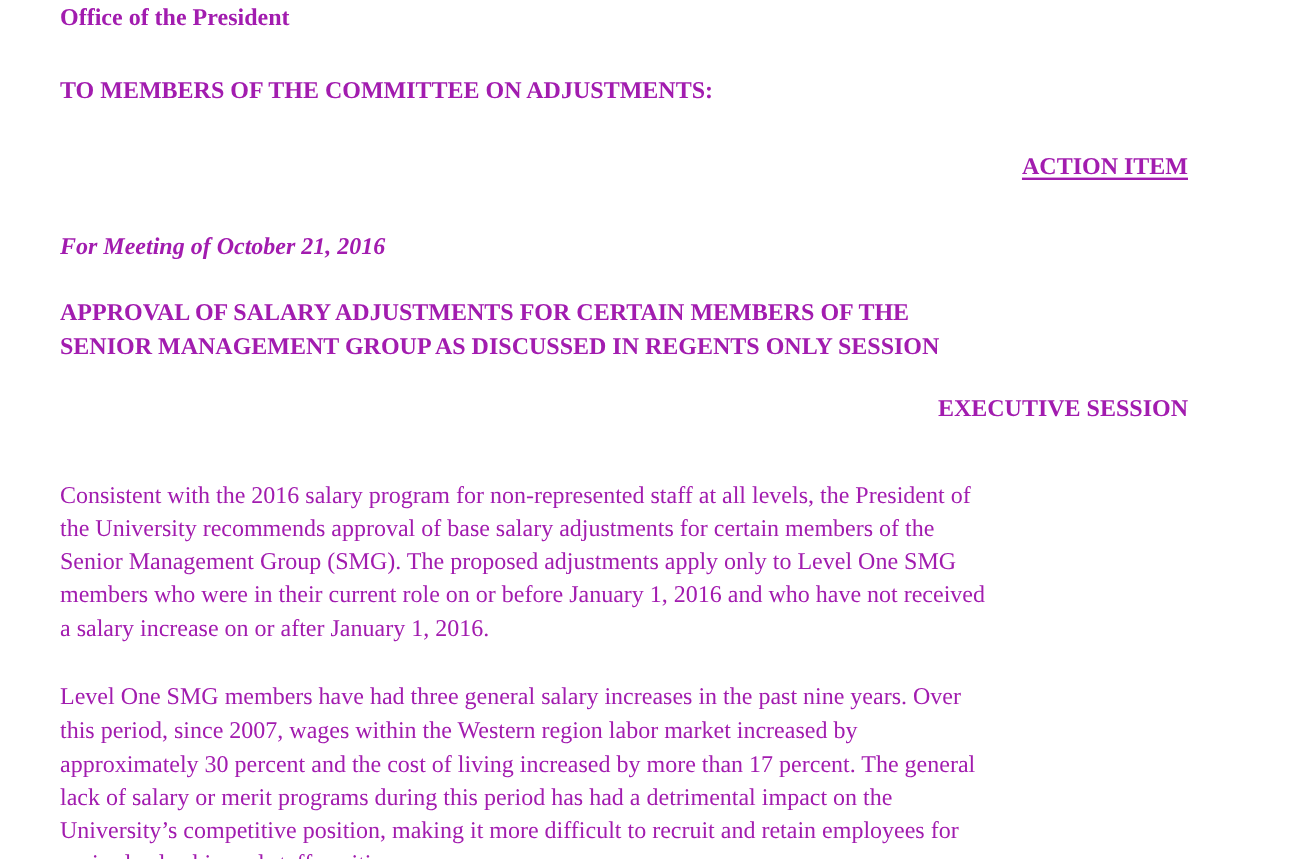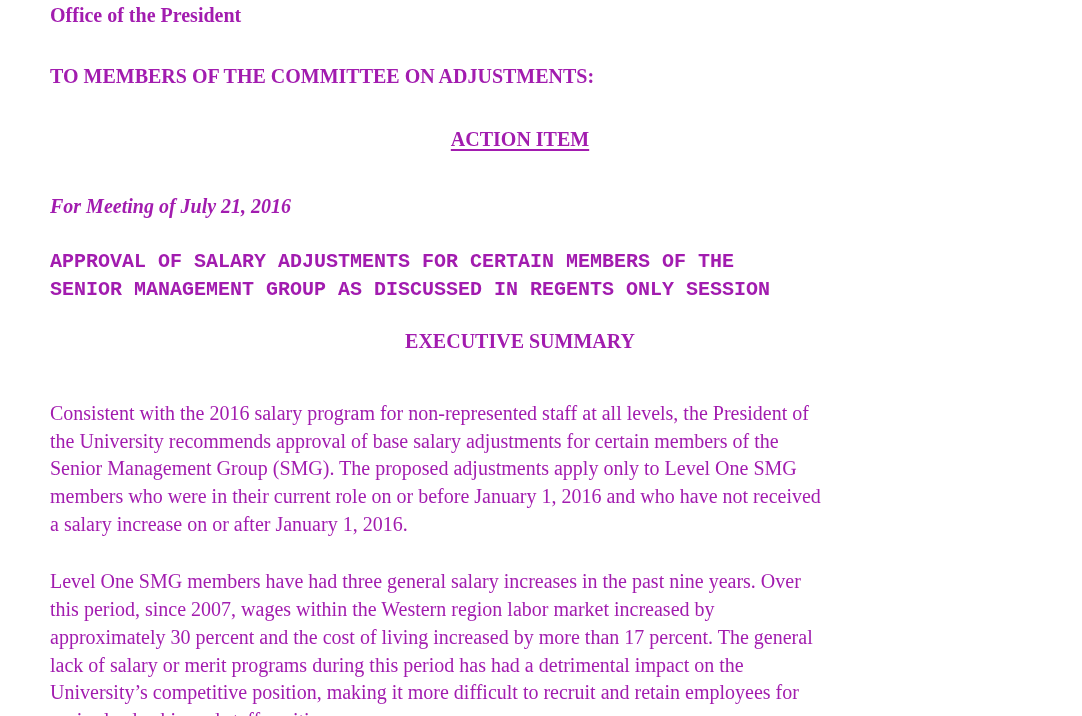--- a/index.html
+++ b/index.html
@@ -21,53 +21,53 @@
   .content {
     padding-top: 2px;
     margin-left: 50px;
     width: 940px;
   }
   .block {
     margin: 0;
   }
   .bold { font-weight: bold; }
   .bold-italic { font-weight: bold; font-style: italic; }
-  .center { text-align: center; }
+  .center { text-align: right; }
   .multiline { white-space: pre-line; }
   .underlined {
     text-decoration: underline;
     text-decoration-thickness: 2px;
     text-underline-offset: 3px;
   }
   .salutation   { margin-top: 33px; }
   .action-item  { margin-top: 36px; }
   .meeting-date { margin-top: 39px; }
-  .doc-title    { margin-top: 27px; font-family: Liberation Mono, monospace; }
+  .doc-title    { margin-top: 27px; }
   .exec-summary { margin-top: 25px; }
   .para-1       { margin-top: 44px; }
   .para-2       { margin-top: 30px; }
 </style>
 </head>
 <body>
 
 <div class="page">
   <div class="content">
 
     <p class="block bold">Office of the President</p>
 
     <p class="block bold salutation">TO MEMBERS OF THE COMMITTEE ON ADJUSTMENTS:</p>
 
     <p class="block bold center action-item"><span class="underlined">ACTION ITEM</span></p>
 
-    <p class="block bold-italic meeting-date">For Meeting of July 21, 2016</p>
+    <p class="block bold-italic meeting-date">For Meeting of October 21, 2016</p>
 
     <p class="block bold multiline doc-title">APPROVAL OF SALARY ADJUSTMENTS FOR CERTAIN MEMBERS OF THE
 SENIOR MANAGEMENT GROUP AS DISCUSSED IN REGENTS ONLY SESSION</p>
 
-    <p class="block bold center exec-summary">EXECUTIVE SUMMARY</p>
+    <p class="block bold center exec-summary">EXECUTIVE SESSION</p>
 
     <p class="block multiline para-1">Consistent with the 2016 salary program for non-represented staff at all levels, the President of
 the University recommends approval of base salary adjustments for certain members of the
 Senior Management Group (SMG). The proposed adjustments apply only to Level One SMG
 members who were in their current role on or before January 1, 2016 and who have not received
 a salary increase on or after January 1, 2016.</p>
 
     <p class="block multiline para-2">Level One SMG members have had three general salary increases in the past nine years. Over
 this period, since 2007, wages within the Western region labor market increased by
 approximately 30 percent and the cost of living increased by more than 17 percent. The general

